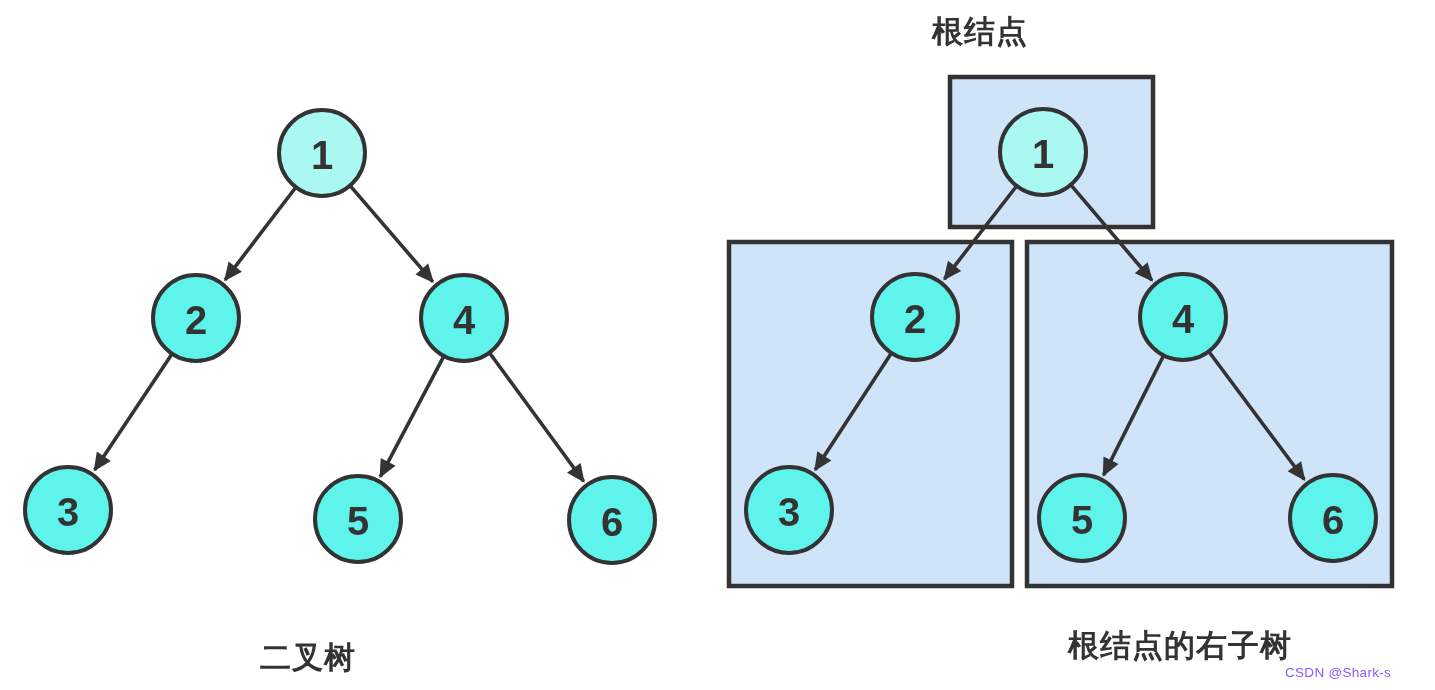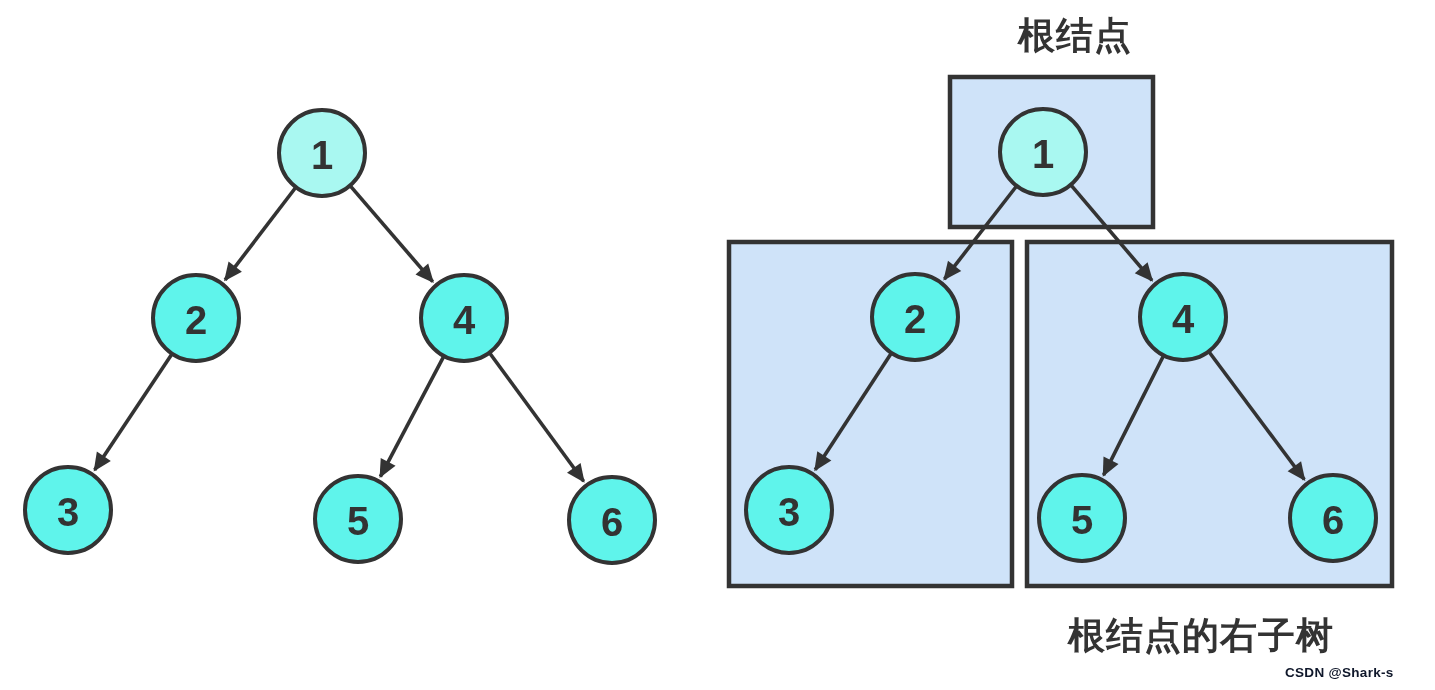--- a/index.html
+++ b/index.html
@@ -20,37 +20,37 @@
     left: 0;
     top: 0;
     width: 1435px;
     height: 690px;
     display: block;
   }
   .diagram-label {
     position: absolute;
     color: #333333;
     font-weight: bold;
-    font-size: 37px;
+    font-size: 31px;
     letter-spacing: 1px;
-    text-align: right;
+    text-align: left;
     white-space: nowrap;
   }
   .caption-left-tree   { left: 260px;  top: 637px; width: 200px; }
   .label-root          { left: 932px;  top: 11px;  width: 200px; }
   .caption-left-sub    { left: 716px;  top: 611px; width: 250px; }
-  .caption-right-sub   { left: 1068px; top: 611px; width: 250px; }
+  .caption-right-sub   { left: 1068px; top: 625px; width: 250px; }
   .watermark {
     position: absolute;
     left: 1285px;
     top: 665px;
     font-size: 13.5px;
     letter-spacing: 0.3px;
-    color: #0f172a;
-    font-weight: bold;
+    color: #8b5cf6;
+    font-weight: normal;
     white-space: nowrap;
   }
   svg text.node-num {
     font-family: "Liberation Sans", "DejaVu Sans", sans-serif;
     font-weight: bold;
   }
 </style>
 </head>
 <body>
 
@@ -118,20 +118,21 @@
       <g>
         <circle cx="1082" cy="518" r="43" fill="#5ff4eb" stroke="#333333" stroke-width="4"></circle>
         <text x="1082" y="518" dy="2" text-anchor="middle" dominant-baseline="central" font-size="40" fill="#333333" class="node-num">5</text>
       </g>
       <g>
         <circle cx="1333" cy="518" r="43" fill="#5ff4eb" stroke="#333333" stroke-width="4"></circle>
         <text x="1333" y="518" dy="2" text-anchor="middle" dominant-baseline="central" font-size="40" fill="#333333" class="node-num">6</text>
       </g>
     </svg>
 
+  <div class="diagram-label caption-left-tree">二叉树</div>
 
   <div class="diagram-label label-root">根结点</div>
 
 
   <div class="diagram-label caption-right-sub">根结点的右子树</div>
 
   <div class="watermark">CSDN @Shark-s</div>
 
 </div>
 

